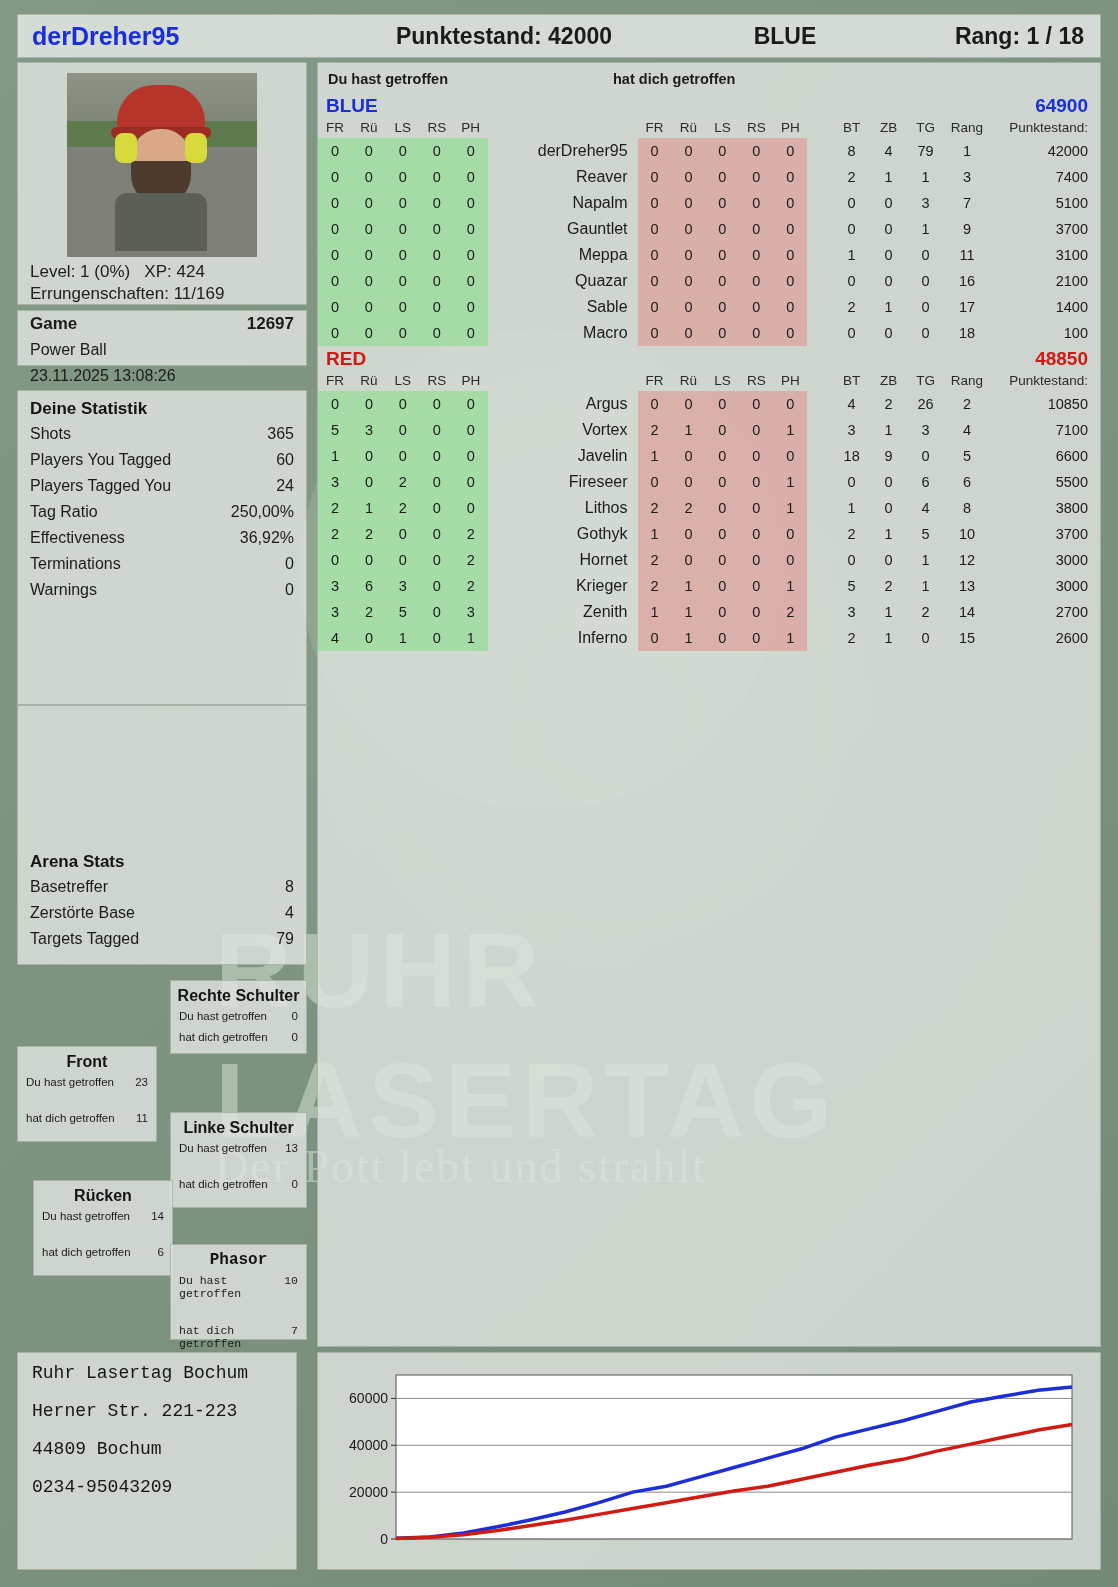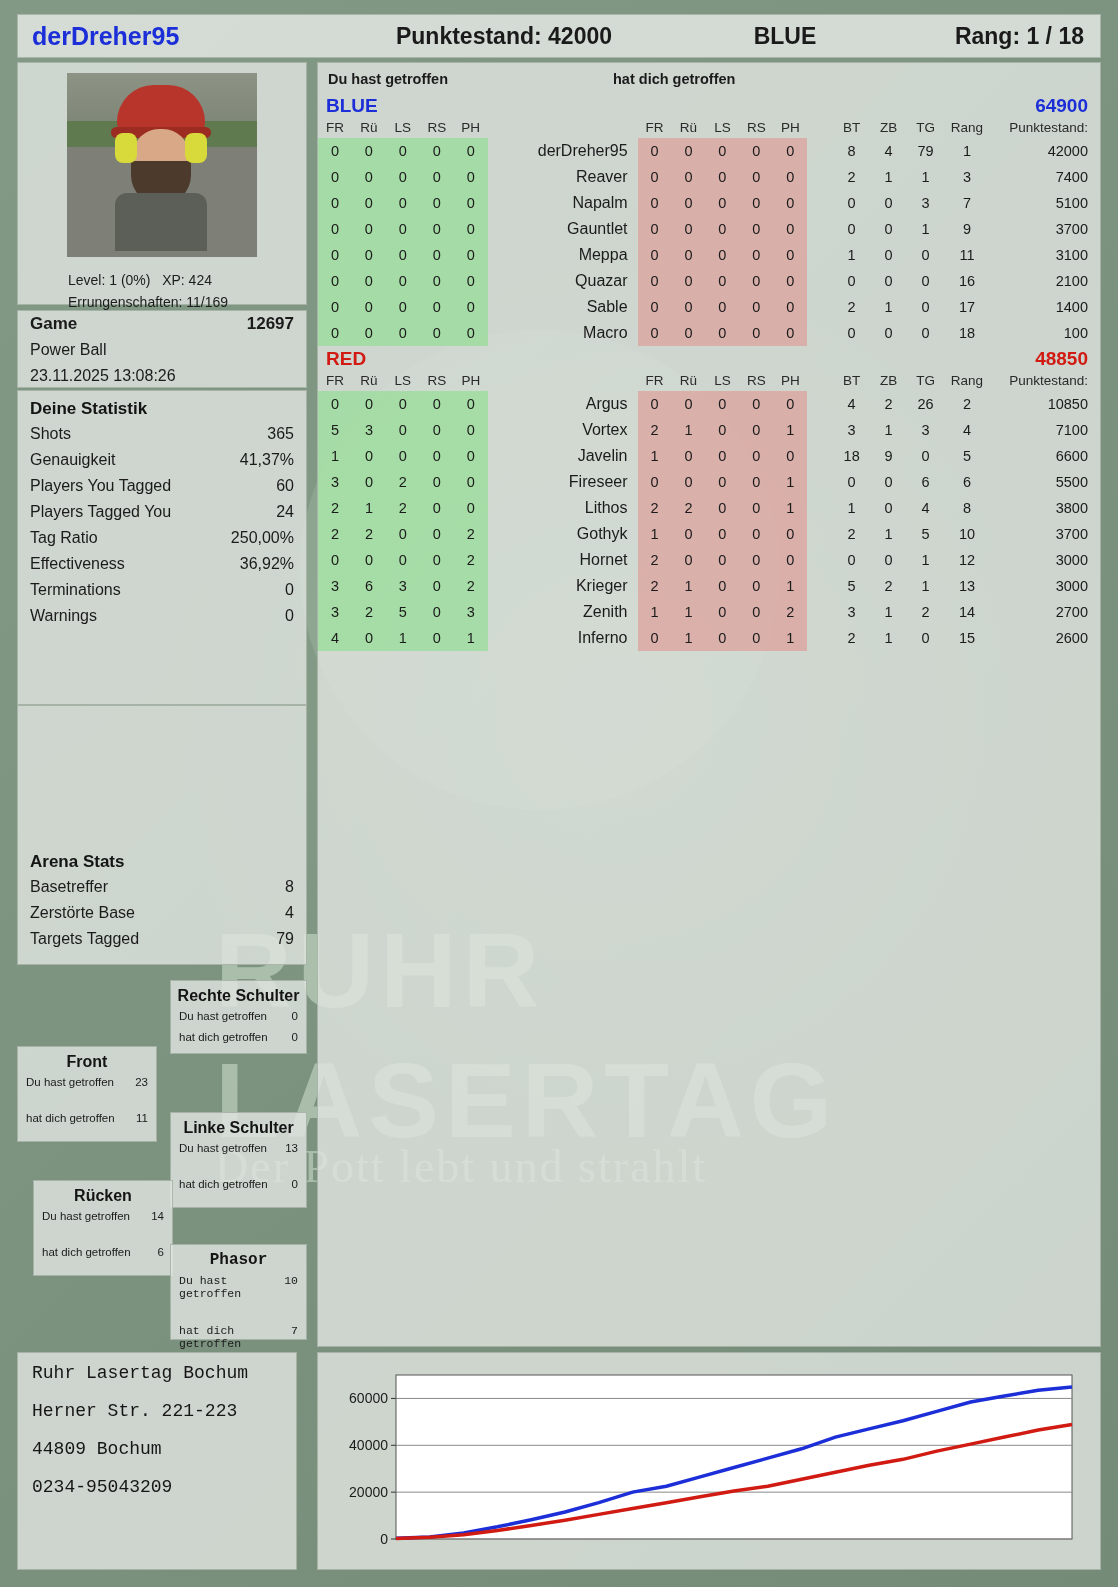--- a/index.html
+++ b/index.html
@@ -74,23 +74,23 @@
   .av-helmet {
     position:absolute; left:6px; top:0; width:88px; height:52px;
     background:#b8352b; border-radius:44px 44px 18px 18px;
   }
   .av-brim { position:absolute; left:0; top:42px; width:100px; height:11px; background:#9c2b22; border-radius:6px; }
   .av-face { position:absolute; left:22px; top:44px; width:56px; height:62px; background:#d9a887; border-radius:26px 26px 28px 28px; }
   .av-beard { position:absolute; left:20px; top:76px; width:60px; height:44px; background:#4c3a2c; border-radius:0 0 30px 30px; }
   .av-earL { position:absolute; left:4px; top:48px; width:22px; height:30px; background:#d8d93a; border-radius:8px; }
   .av-earR { position:absolute; left:74px; top:48px; width:22px; height:30px; background:#d8d93a; border-radius:8px; }
   .av-body { position:absolute; left:4px; top:108px; width:92px; height:58px; background:#5c5f57; border-radius:12px 12px 0 0; }
-  .prof-lines { padding:12px 0 0 12px; font-size:14px; color:#1d1d1d; line-height:22px;margin-left:38px; }
-
-  #game-panel { left:17px; top:310px; width:290px; height:78px; }
+  .prof-lines { padding:4px 0 0 12px; font-size:17px; color:#1d1d1d; line-height:22px; }
+
+  #game-panel { left:17px; top:310px; width:290px; height:56px; }
   .row2 { display:flex; justify-content:space-between; padding:0 12px; font-size:16px; color:#1b1b1b; line-height:26px; }
   .row2.bold { font-weight:bold; font-size:17px; }
 
   #stats-panel { left:17px; top:390px; width:290px; height:315px; }
   #arena-panel { left:17px; top:705px; width:290px; height:260px; }
   .sect-title { font-weight:bold; font-size:17px; padding:8px 12px 2px; color:#141414; }
 
   
   .zone { position:absolute; background:rgba(223,228,223,0.82); border:1px solid rgba(140,155,140,0.6); }
   .zone h4 { margin:0; padding:6px 0 2px; text-align:center; font-size:16px; color:#141414; }
@@ -182,24 +182,20 @@
       <span>23.11.2025 13:08:26</span>
       <span></span>
     </div>
 </div>
 
 <div class="panel" id="stats-panel">
   <div class="sect-title">Deine Statistik</div>
   <div class="row2">
       <span>Shots</span>
       <span>365</span>
-    </div>
-  <div class="row2">
-      <span>Genauigkeit</span>
-      <span>41,37%</span>
     </div>
   <div class="row2">
       <span>Players You Tagged</span>
       <span>60</span>
     </div>
   <div class="row2">
       <span>Players Tagged You</span>
       <span>24</span>
     </div>
   <div class="row2">

